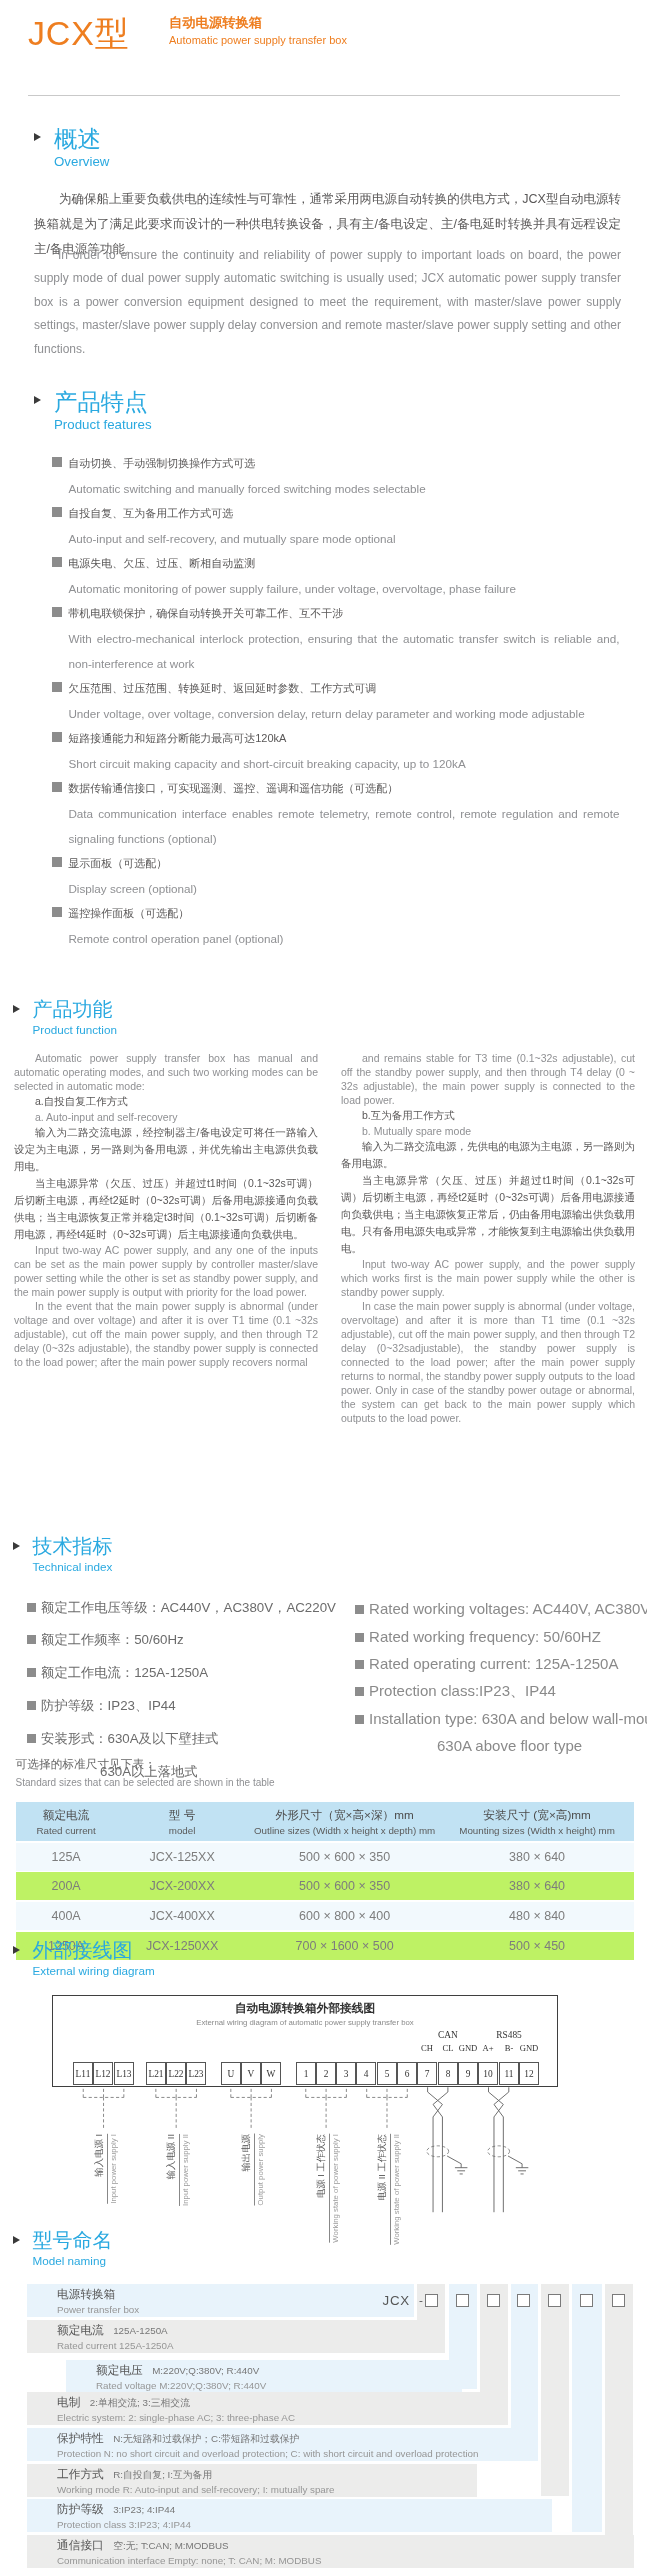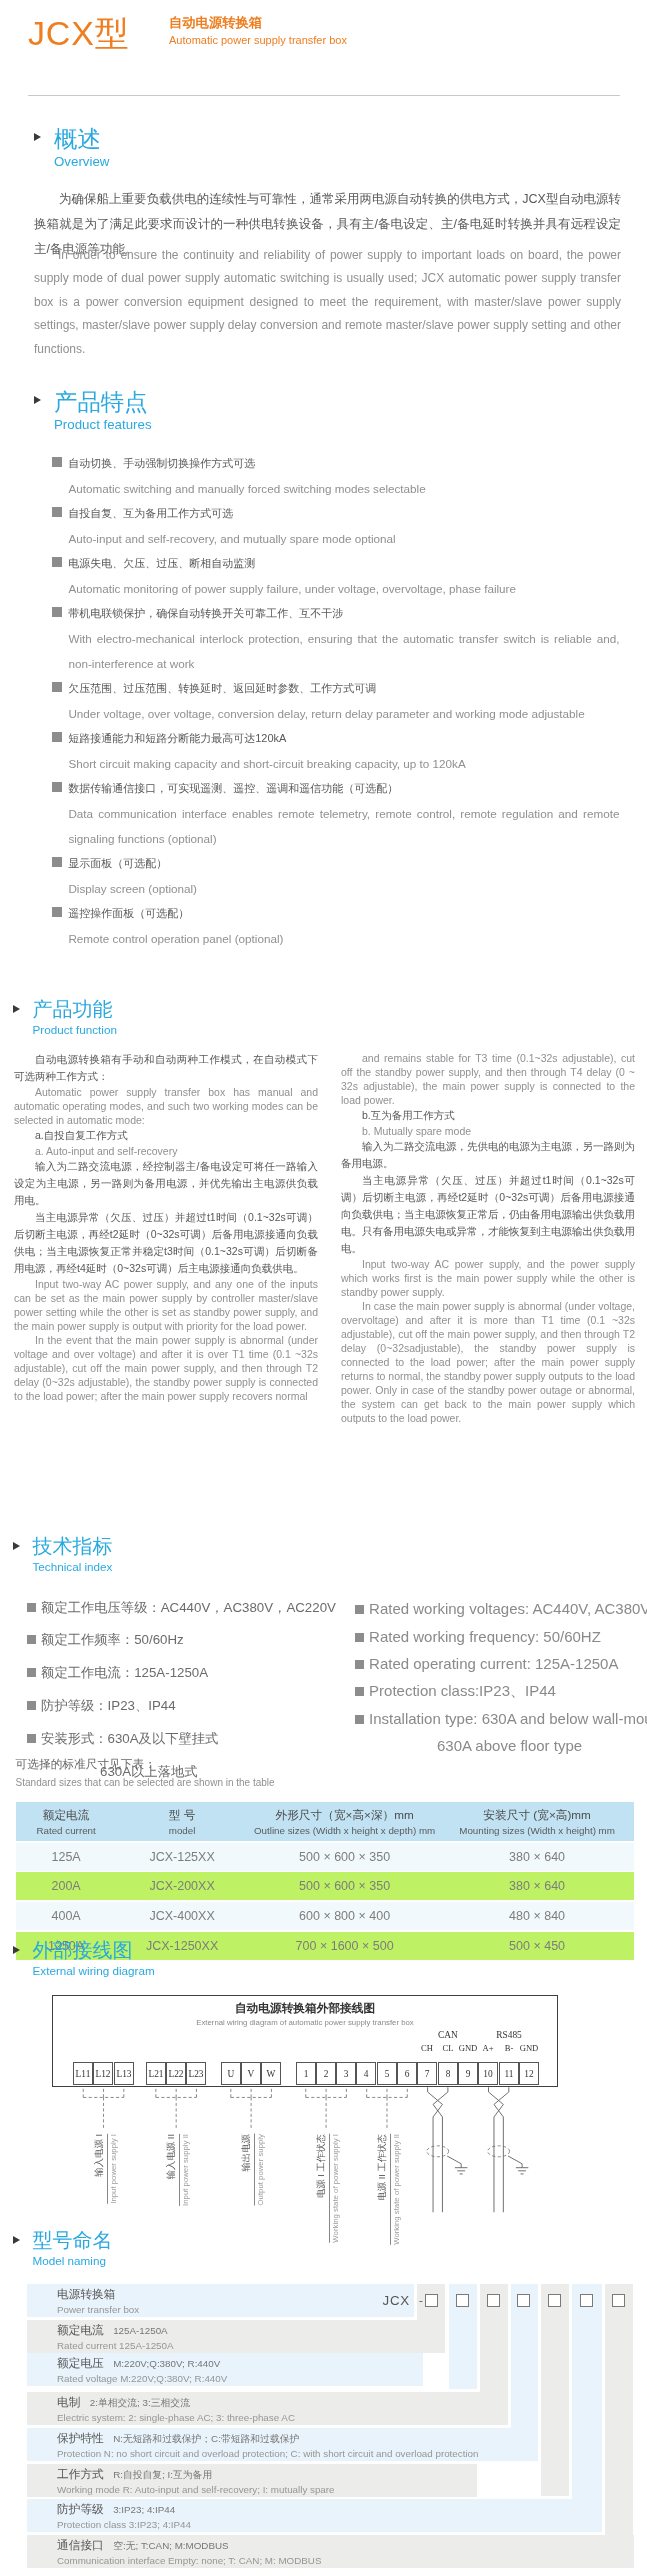--- a/index.html
+++ b/index.html
@@ -149,21 +149,20 @@
       <div class="feat-en">Remote control operation panel (optional)</div>
     </div>
   </div>
 
   <div class="sec small" style="left:12.5px; top:998px;">
     <span class="tri"></span>
     <div class="sec-cn">产品功能</div>
     <div class="sec-en">Product function</div>
   </div>
   <div class="fcol" style="left:14px; top:1051px; width:304px;">
-    <p class="fcn">自动电源转换箱有手动和自动两种工作模式，在自动模式下可选两种工作方式：</p>
     <p class="fen">Automatic power supply transfer box has manual and automatic operating modes, and such two working modes can be selected in automatic mode:</p>
     <p class="fcn">a.自投自复工作方式</p>
     <p class="fen">a. Auto-input and self-recovery</p>
     <p class="fcn">输入为二路交流电源，经控制器主/备电设定可将任一路输入设定为主电源，另一路则为备用电源，并优先输出主电源供负载用电。</p>
     <p class="fcn">当主电源异常（欠压、过压）并超过t1时间（0.1~32s可调）后切断主电源，再经t2延时（0~32s可调）后备用电源接通向负载供电；当主电源恢复正常并稳定t3时间（0.1~32s可调）后切断备用电源，再经t4延时（0~32s可调）后主电源接通向负载供电。</p>
     <p class="fen">Input two-way AC power supply, and any one of the inputs can be set as the main power supply by controller master/slave power setting while the other is set as standby power supply, and the main power supply is output with priority for the load power.</p>
     <p class="fen">In the event that the main power supply is abnormal (under voltage and over voltage) and after it is over T1 time (0.1 ~32s adjustable), cut off the main power supply, and then through T2 delay (0~32s adjustable), the standby power supply is connected to the load power; after the main power supply recovers normal</p>
   </div>
   <div class="fcol" style="left:341px; top:1051px; width:294px;">
     <p class="fen">and remains stable for T3 time (0.1~32s adjustable), cut off the standby power supply, and then through T4 delay (0 ~ 32s adjustable), the main power supply is connected to the load power.</p>
@@ -360,37 +359,37 @@
     <div class="nstrip grey" style="left:578px; width:28px; height:284px;"></div>
 
     <div class="nrow blue" style="top:0; width:387px;">
       <span class="n-term">电源转换箱</span><span class="n-desc"></span>
       <span class="n-en">Power transfer box</span>
     </div>
     <div class="nrow grey" style="top:36px; width:418px;">
       <span class="n-term">额定电流</span><span class="n-desc">125A-1250A</span>
       <span class="n-en">Rated current  125A-1250A</span>
     </div>
-    <div class="nrow blue" style="top:69px; width:396px;">
+    <div class="nrow blue" style="top:76px; width:396px;margin-left:39px;">
       <span class="n-term">额定电压</span><span class="n-desc">M:220V;Q:380V; R:440V</span>
       <span class="n-en">Rated voltage  M:220V;Q:380V; R:440V</span>
     </div>
     <div class="nrow grey" style="top:108px; width:481px;">
       <span class="n-term">电制</span><span class="n-desc">2:单相交流; 3:三相交流</span>
       <span class="n-en">Electric system:  2: single-phase AC; 3: three-phase AC</span>
     </div>
     <div class="nrow blue" style="top:144px; width:511px;">
       <span class="n-term">保护特性</span><span class="n-desc">N:无短路和过载保护；C:带短路和过载保护</span>
       <span class="n-en">Protection   N: no short circuit and overload protection; C: with short circuit and overload protection</span>
     </div>
     <div class="nrow grey" style="top:180px; width:450px;">
       <span class="n-term">工作方式</span><span class="n-desc">R:自投自复; I:互为备用</span>
       <span class="n-en">Working mode   R: Auto-input and self-recovery; I: mutually spare</span>
     </div>
-    <div class="nrow blue" style="top:215px; width:575px;">
+    <div class="nrow blue" style="top:215px; width:525px;">
       <span class="n-term">防护等级</span><span class="n-desc">3:IP23; 4:IP44</span>
       <span class="n-en">Protection class   3:IP23; 4:IP44</span>
     </div>
     <div class="nrow grey" style="top:251px; width:607px;">
       <span class="n-term">通信接口</span><span class="n-desc">空:无; T:CAN; M:MODBUS</span>
       <span class="n-en">Communication interface   Empty: none; T: CAN; M: MODBUS</span>
     </div>
 
     <div class="n-prefix">JCX</div>
     <div class="n-dash" style="left:392px;">-</div>

